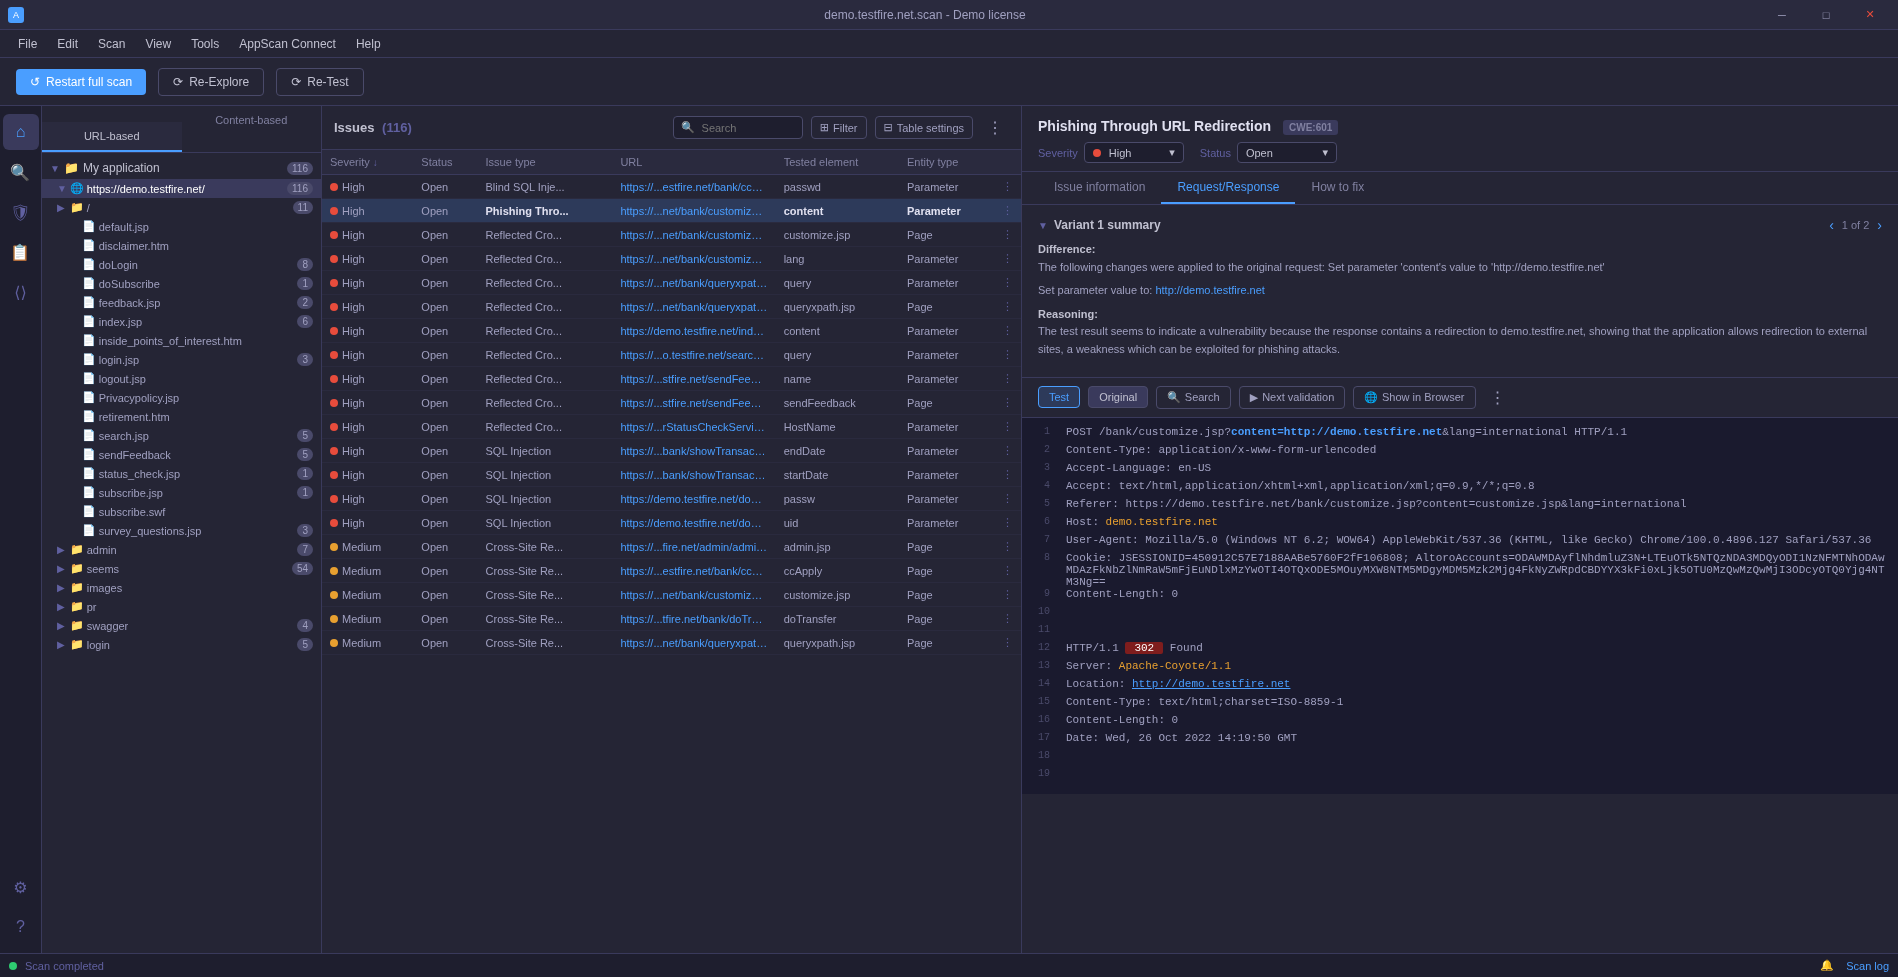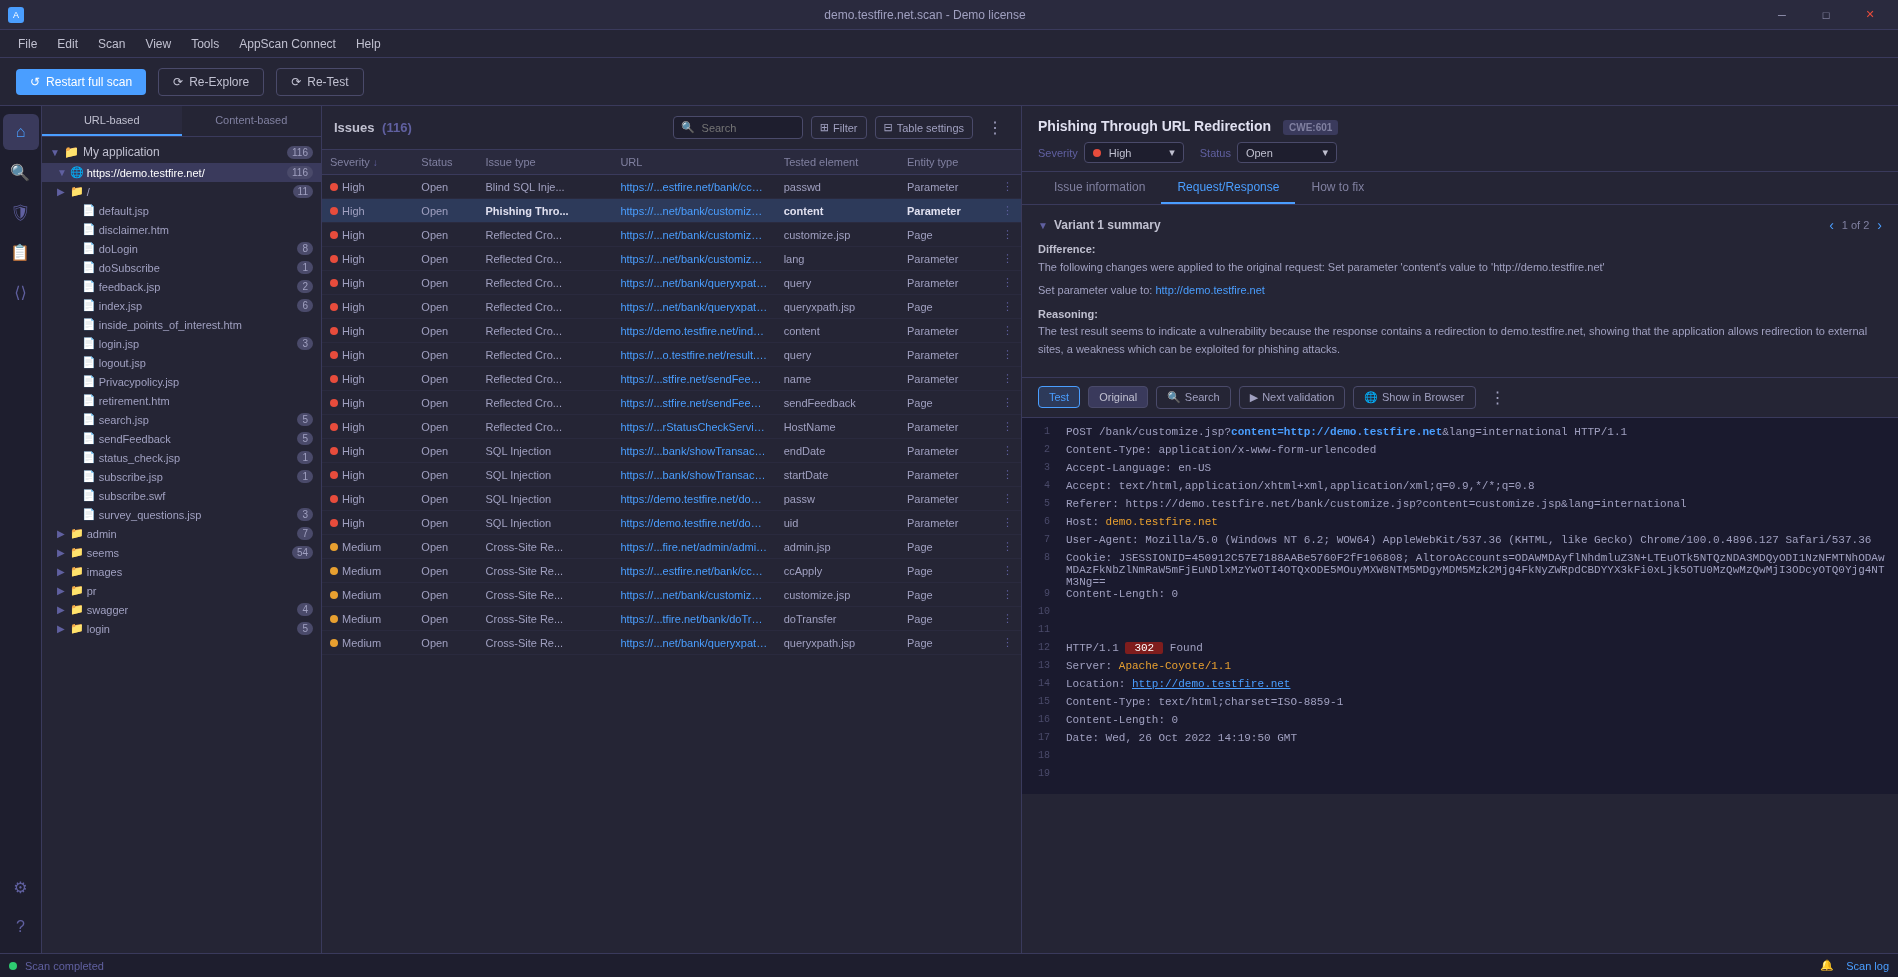--- a/index.html
+++ b/index.html
@@ -28,21 +28,21 @@
 
     
     .sidebar-icons { width: 42px; background: #1e1e2e; border-right: 1px solid #3a3a5c; display: flex; flex-direction: column; align-items: center; padding: 8px 0; gap: 4px; }
     .sidebar-icon { width: 36px; height: 36px; display: flex; align-items: center; justify-content: center; border-radius: 6px; cursor: pointer; color: #6060a0; font-size: 16px; }
     .sidebar-icon:hover, .sidebar-icon.active { background: #3a3a5c; color: #4a9eff; }
 
     
     .file-tree-panel { width: 280px; background: #252535; border-right: 1px solid #3a3a5c; display: flex; flex-direction: column; overflow: hidden; }
     .panel-tabs { display: flex; border-bottom: 1px solid #3a3a5c; }
     .panel-tab { flex: 1; padding: 8px; text-align: center; cursor: pointer; font-size: 11px; color: #8080a0; border-bottom: 2px solid transparent; }
-    .panel-tab.active { color: #c0c0d0; border-bottom: 2px solid #4a9eff; background: #2a2a3e; }
+    .panel-tab.active { color: #c0c0d0; border-bottom: 2px solid #4a9eff; background: #2a2a3e; margin-top: 16px; }
     .tree-container { flex: 1; overflow-y: auto; padding: 4px 0; }
     .tree-root { padding: 4px 8px; display: flex; align-items: center; gap: 4px; cursor: pointer; color: #c0c0d0; }
     .tree-item { padding: 3px 8px 3px 0; display: flex; align-items: center; gap: 3px; cursor: pointer; color: #a0a0c0; font-size: 11px; white-space: nowrap; }
     .tree-item.selected { background: #3a3a5c; color: #fff; }
     .tree-indent { display: inline-block; width: 12px; flex-shrink: 0; }
     .badge { background: #4a4a6a; color: #a0a0c0; font-size: 10px; padding: 1px 5px; border-radius: 8px; margin-left: auto; }
     .folder-icon { color: #e8a030; }
     .expand-arrow { font-size: 10px; color: #6060a0; width: 10px; }
 
     
@@ -465,21 +465,21 @@
     <td style="">content</td>
     <td style="">Parameter</td>
     <td style="text-align:center;color:#6060a0;">⋮</td>
   </tr>
               <tr>
     <td>
                   <div class="severity-cell"><span class="severity-dot severity-high"></span>High</div>
                 </td>
     <td>Open</td>
     <td style="">Reflected Cro...</td>
-    <td style="color:#4a9eff;">https://...o.testfire.net/result.jsp</td>
+    <td style="color:#4a9eff;">https://...o.testfire.net/search.jsp</td>
     <td style="">query</td>
     <td style="">Parameter</td>
     <td style="text-align:center;color:#6060a0;">⋮</td>
   </tr>
               <tr>
     <td>
                   <div class="severity-cell"><span class="severity-dot severity-high"></span>High</div>
                 </td>
     <td>Open</td>
     <td style="">Reflected Cro...</td>

